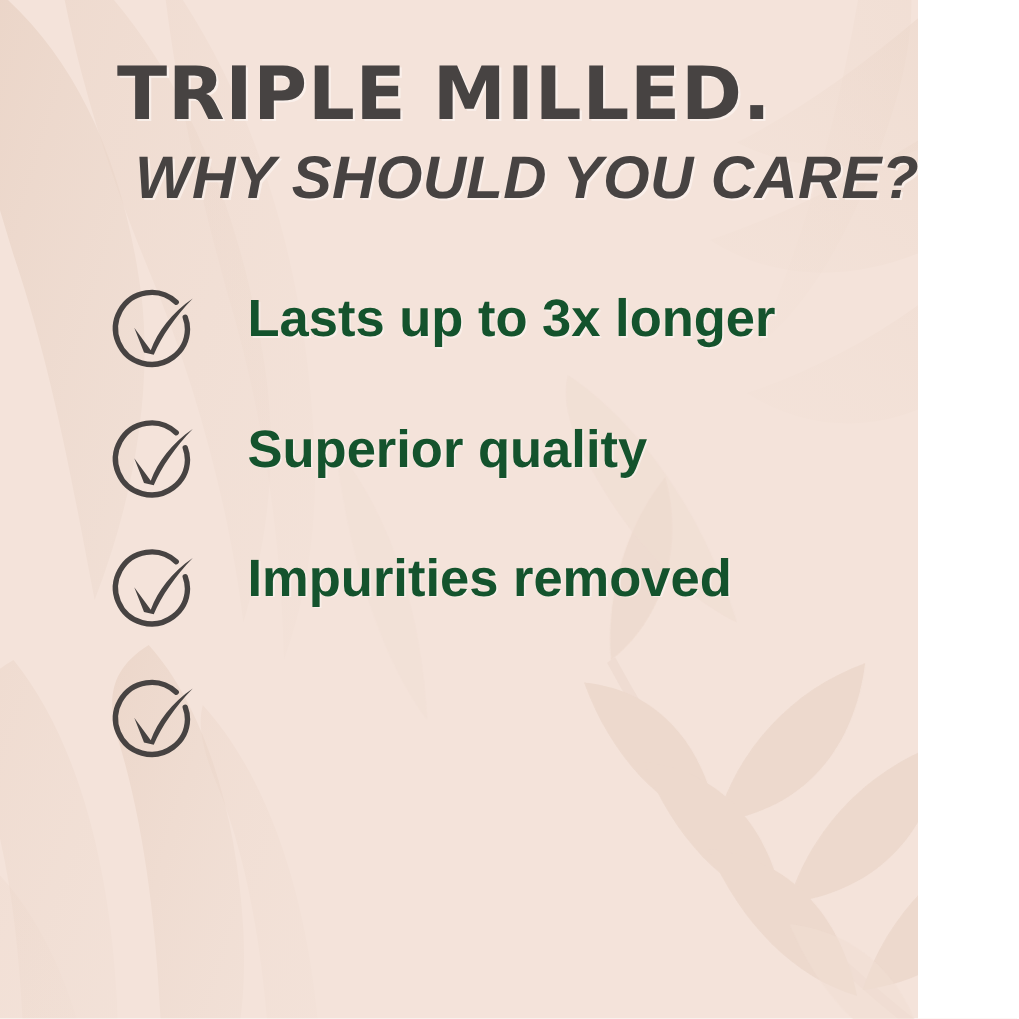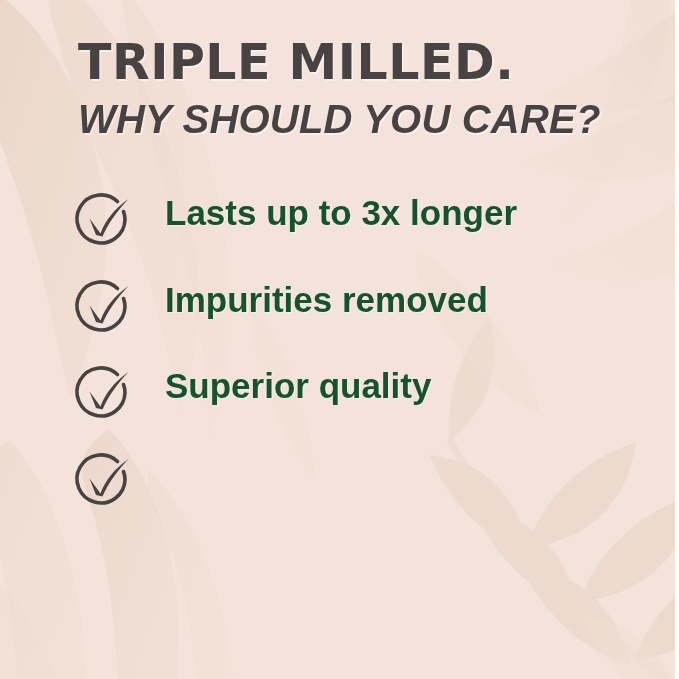--- a/index.html
+++ b/index.html
@@ -7,21 +7,21 @@
     margin: 0;
     padding: 0;
     background: #ffffff;
   }
   body {
     font-family: "Liberation Sans", sans-serif;
   }
 
   .poster {
     position: relative;
-    width: 675px;
+    width: 612px;
     height: 679px;
     overflow: hidden;
     background: #f4e3da;
     box-sizing: border-box;
   }
 
   
   .bg-art {
     position: absolute;
     inset: 0;
@@ -51,21 +51,21 @@
     font-weight: bold;
     font-size: 49px;
     line-height: 1.02;
     letter-spacing: 0.5px;
     color: #474342;
     text-shadow: 1.5px 1.5px 0 rgba(255, 252, 250, 0.55);
     white-space: nowrap;
   }
 
   .subtitle {
-    margin: 10px 0 0 0;
+    margin: 10px 0 0 12px;
     font-family: "Liberation Sans", sans-serif;
     font-weight: bold;
     font-style: italic;
     font-size: 40px;
     line-height: 1.05;
     letter-spacing: 0.2px;
     color: #474342;
     text-shadow: 1.5px 1.5px 0 rgba(255, 252, 250, 0.5);
     white-space: nowrap;
   }
@@ -198,30 +198,30 @@
         </svg>
         <span class="benefit-text">Lasts up to 3x longer</span>
       </li>
 
       <li class="benefit-item">
         <svg class="check-icon" viewBox="0 0 64 64">
           <path d="M45.5 13.5 A24 24 0 1 0 53 31.5 A24 24 0 0 0 51.5 23.5" fill="none" stroke="#474342" stroke-width="3.6" stroke-linecap="round"></path>
           <path d="M17.5 30.5 L28.5 45.5 C33 33, 42.5 20.5, 56.5 11
                    C 45 23, 35.5 36.5, 30.5 48.5 L 24 47 L 17.5 30.5 Z" fill="#474342"></path>
         </svg>
+        <span class="benefit-text">Superior quality</span>
+      </li>
+
+      <li class="benefit-item">
+        <svg class="check-icon" viewBox="0 0 64 64">
+          <path d="M45.5 13.5 A24 24 0 1 0 53 31.5 A24 24 0 0 0 51.5 23.5" fill="none" stroke="#474342" stroke-width="3.6" stroke-linecap="round"></path>
+          <path d="M17.5 30.5 L28.5 45.5 C33 33, 42.5 20.5, 56.5 11
+                   C 45 23, 35.5 36.5, 30.5 48.5 L 24 47 L 17.5 30.5 Z" fill="#474342"></path>
+        </svg>
         <span class="benefit-text">Impurities removed</span>
-      </li>
-
-      <li class="benefit-item">
-        <svg class="check-icon" viewBox="0 0 64 64">
-          <path d="M45.5 13.5 A24 24 0 1 0 53 31.5 A24 24 0 0 0 51.5 23.5" fill="none" stroke="#474342" stroke-width="3.6" stroke-linecap="round"></path>
-          <path d="M17.5 30.5 L28.5 45.5 C33 33, 42.5 20.5, 56.5 11
-                   C 45 23, 35.5 36.5, 30.5 48.5 L 24 47 L 17.5 30.5 Z" fill="#474342"></path>
-        </svg>
-        <span class="benefit-text">Superior quality</span>
       </li>
 
       <li class="benefit-item">
         <svg class="check-icon" viewBox="0 0 64 64">
           <path d="M45.5 13.5 A24 24 0 1 0 53 31.5 A24 24 0 0 0 51.5 23.5" fill="none" stroke="#474342" stroke-width="3.6" stroke-linecap="round"></path>
           <path d="M17.5 30.5 L28.5 45.5 C33 33, 42.5 20.5, 56.5 11
                    C 45 23, 35.5 36.5, 30.5 48.5 L 24 47 L 17.5 30.5 Z" fill="#474342"></path>
         </svg>
       </li>
 

